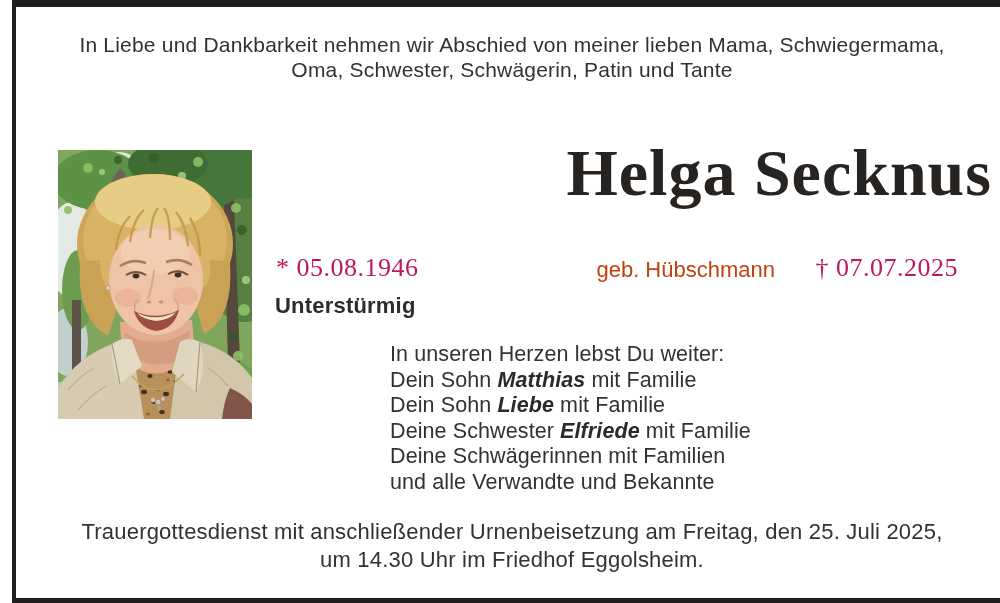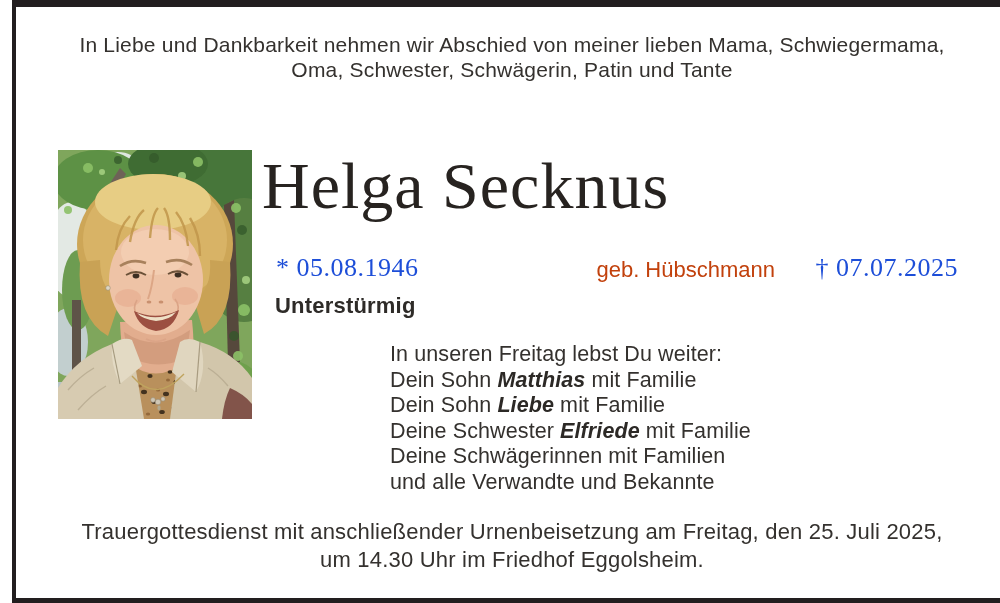--- a/index.html
+++ b/index.html
@@ -13,27 +13,27 @@
   }
   .top-text{
     position:absolute;left:0;right:0;top:33px;text-align:center;
     font-size:21px;line-height:24.5px;letter-spacing:.2px;color:#34312e;
   }
   .photo{
     position:absolute;left:46px;top:150px;width:194px;height:269px;overflow:hidden;
   }
   .photo svg{display:block;width:100%;height:100%;}
   .name{
-    position:absolute;left:250px;width:730px;top:153px;text-align:left;
-    font-family:"Liberation Serif",serif;font-weight:400;font-size:66px;
+    position:absolute;left:250px;width:730px;top:140px;text-align:right;
+    font-family:"Liberation Serif",serif;font-weight:700;font-size:66px;
     letter-spacing:1px;color:#272320;line-height:1;
   }
   .birth,.death{
     position:absolute;top:253px;font-family:"Liberation Serif",serif;
-    font-size:26px;color:#1d4ed8;letter-spacing:.5px;
+    font-size:26px;color:#be185d;letter-spacing:.5px;
   }
   .birth{left:264px;}
   .death{left:700px;width:246px;text-align:right;}
   .maiden{
     position:absolute;top:257px;left:463px;width:300px;text-align:right;
     font-size:22px;color:#c2410c;
   }
   .residence{
     position:absolute;left:263px;top:293px;font-size:22px;font-weight:bold;
     color:#2e2b28;letter-spacing:.2px;
@@ -194,21 +194,21 @@
 
   <div class="name">Helga Secknus</div>
 
   <div class="birth">* 05.08.1946</div>
   <div class="maiden">geb. Hübschmann</div>
   <div class="death">† 07.07.2025</div>
 
   <div class="residence">Unterstürmig</div>
 
   <div class="family">
-    <div>In unseren Freitag lebst Du weiter:</div>
+    <div>In unseren Herzen lebst Du weiter:</div>
     <div><span>Dein Sohn </span><span class="bname">Matthias</span><span> mit Familie</span></div>
     <div><span>Dein Sohn </span><span class="bname">Liebe</span><span> mit Familie</span></div>
     <div><span>Deine Schwester </span><span class="bname">Elfriede</span><span> mit Familie</span></div>
     <div><span>Deine Schwägerinnen mit Familien</span></div>
     <div><span>und alle Verwandte und Bekannte</span></div>
   </div>
 
   <div class="service">
     <div>Trauergottesdienst mit anschließender Urnenbeisetzung am Freitag, den 25. Juli 2025,</div>
     <div>um 14.30 Uhr im Friedhof Eggolsheim.</div>

